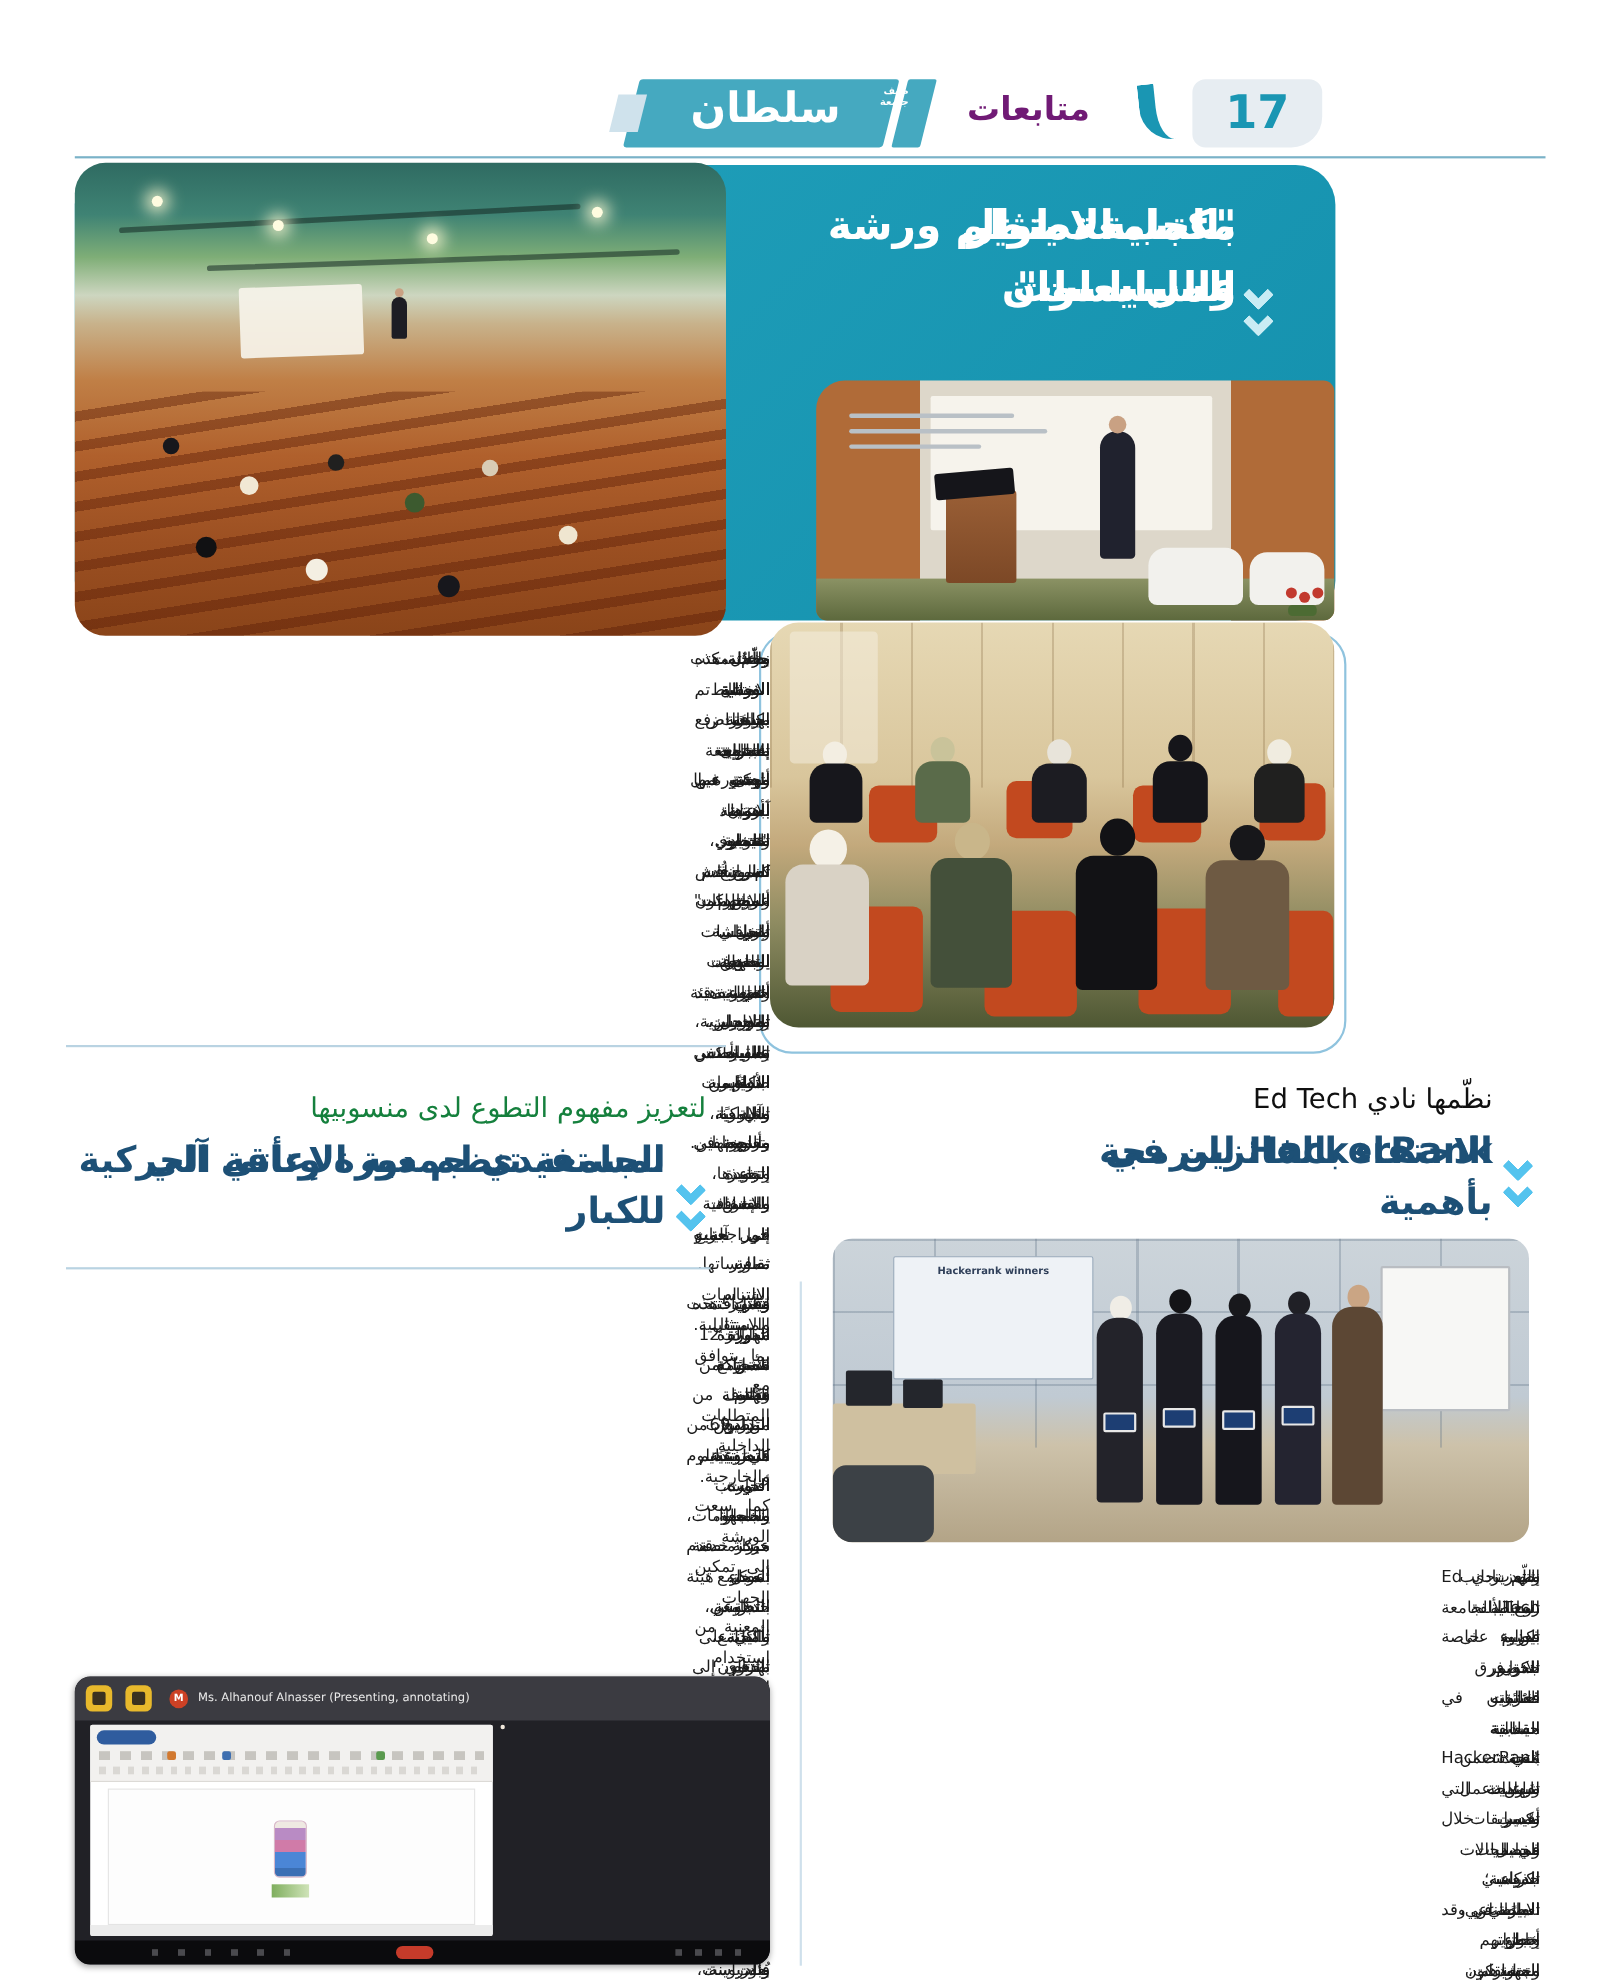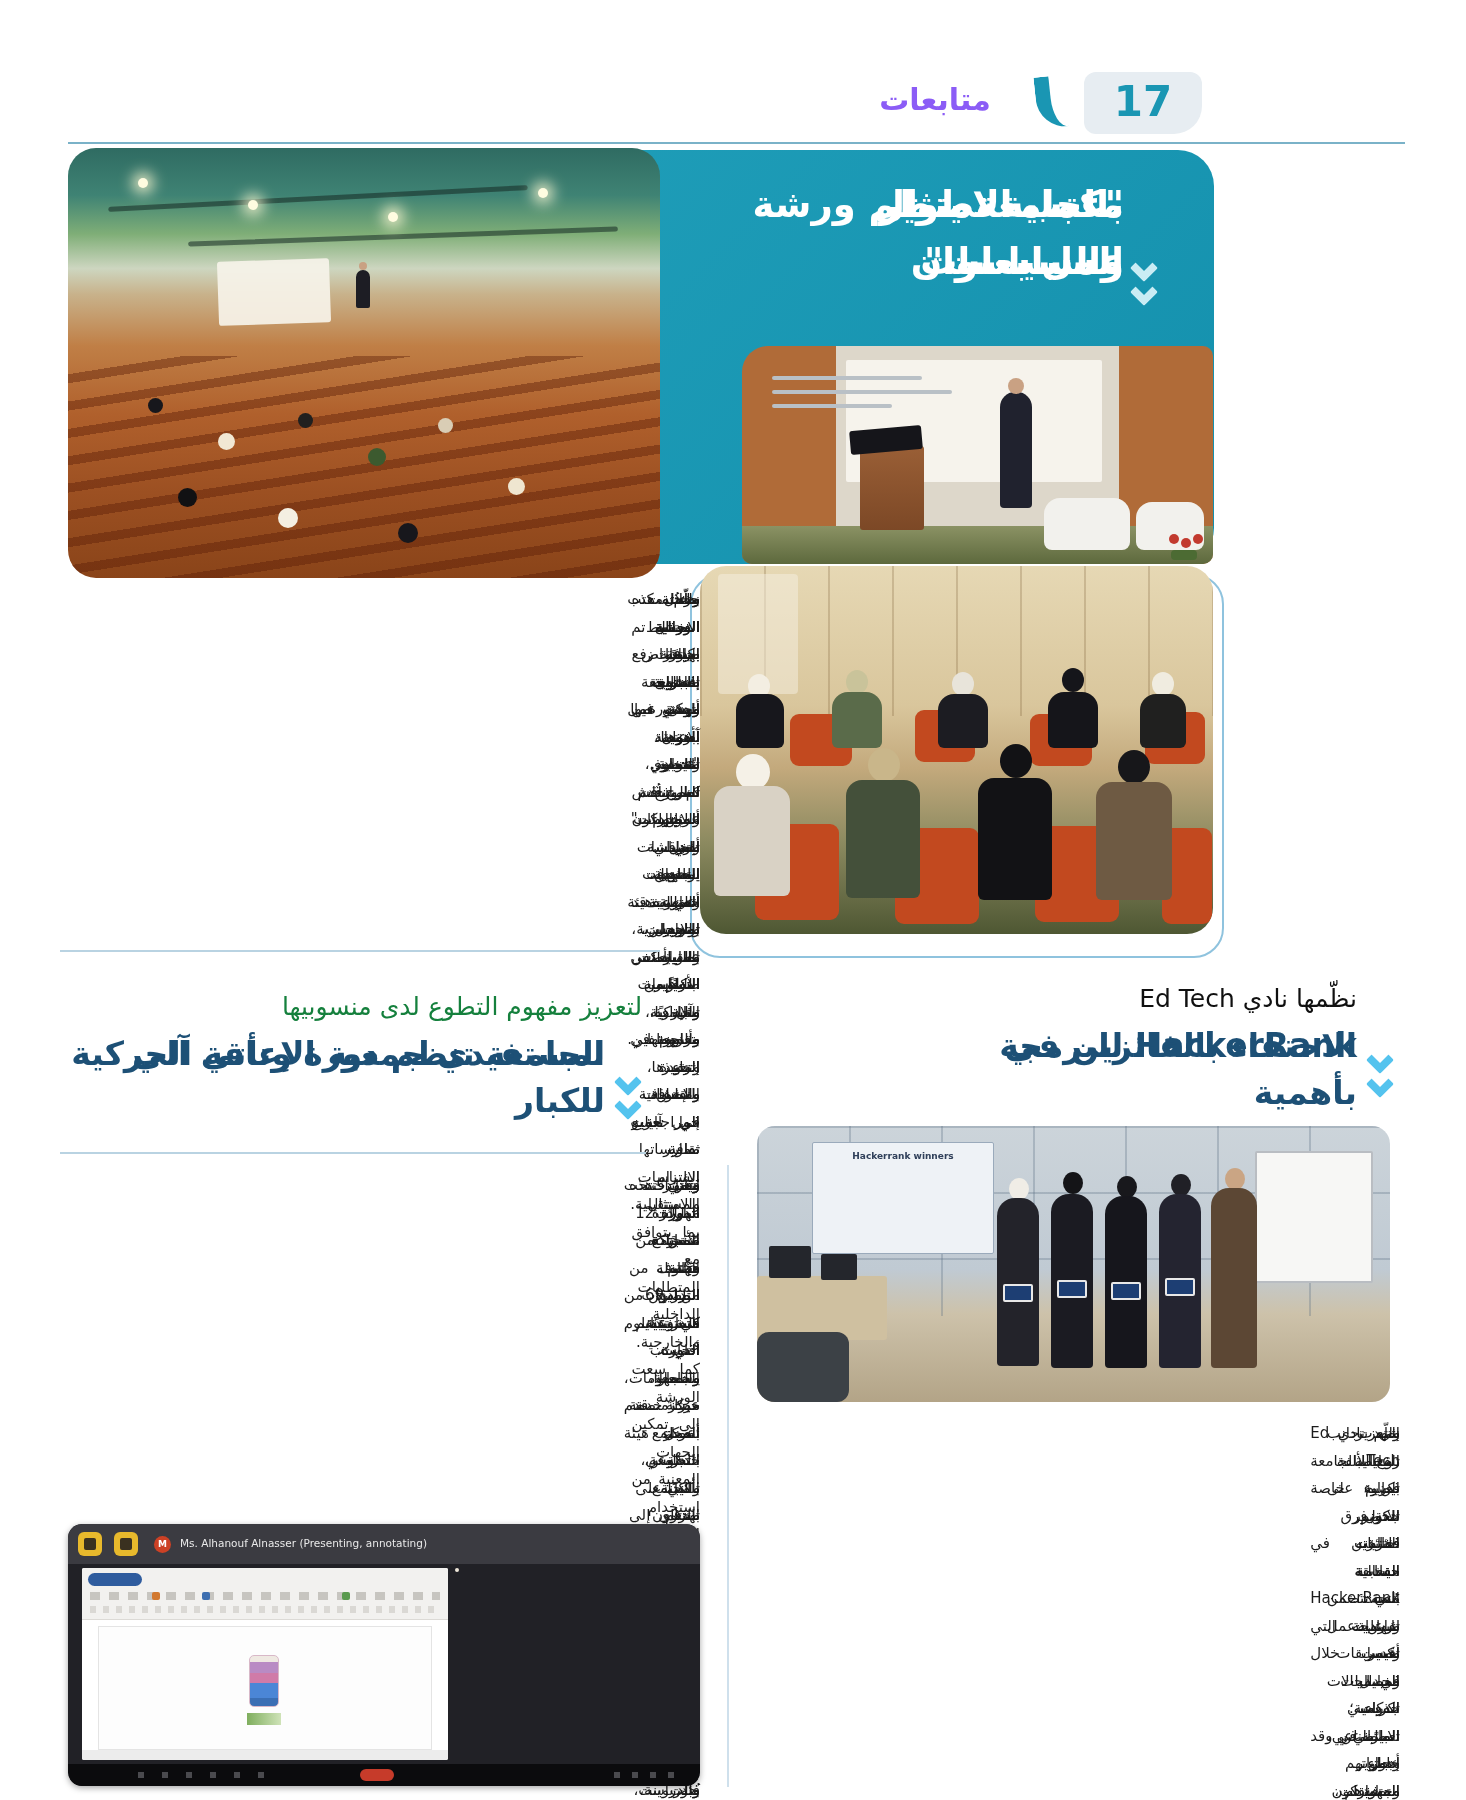--- a/index.html
+++ b/index.html
@@ -12,21 +12,21 @@
   .hdr-date{left:50px;top:10px;width:210px;text-align:center;color:#173b60;font-weight:bold;font-size:14px;line-height:21px;position:absolute;}
   .hdr-issue{left:265px;top:12px;width:230px;text-align:center;color:#1a96b3;font-weight:bold;direction:rtl;}
   .hdr-issue .aff{font-size:15px;position:relative;}
   .hdr-issue .num{font-size:31px;position:relative;letter-spacing:1px;}
   .logo{left:556px;top:72px;width:286px;height:62px;direction:ltr;}
   .logo-main{left:18px;top:0;width:236px;height:62px;background:#45a9c0;transform:skewX(-14deg);border-radius:3px;}
   .logo-sliver{left:262px;top:0;width:26px;height:62px;background:#45a9c0;transform:skewX(-14deg);border-radius:2px;}
   .logo-sq{left:2px;top:14px;width:26px;height:34px;background:#cfe2ec;transform:skewX(-14deg);}
   .logo-title{left:40px;top:4px;width:200px;text-align:center;color:#ffffff;font-weight:bold;font-size:38px;direction:rtl;}
   .logo-tag{left:250px;top:6px;width:40px;color:#ffffff;font-size:9px;line-height:10px;text-align:center;direction:rtl;font-weight:bold;}
-  .hdr-section{left:860px;top:82px;width:150px;text-align:center;color:#8b5cf6;font-weight:bold;font-size:30px;}
+  .hdr-section{left:860px;top:82px;width:150px;text-align:center;color:#701a75;font-weight:bold;font-size:30px;}
   .hdr-comma{left:1036px;top:76px;width:30px;height:52px;border-left:15px solid #1a96b3;border-bottom-left-radius:30px;transform:rotate(-6deg);}
   .hdr-pagebox{left:1084px;top:72px;width:118px;height:62px;background:#e7edf2;border-radius:12px 12px 28px 12px;text-align:center;line-height:60px;color:#1a96b3;font-weight:bold;font-size:42px;}
   .hdr-rule{left:68px;top:142px;width:1337px;height:2px;background:#7ab2c8;}
 
   
   .teal-block{left:68px;top:150px;width:1146px;height:414px;border-radius:36px;background:linear-gradient(135deg,#23a3bd,#1490ad);}
   .feat-headline{left:690px;top:176px;width:434px;text-align:right;color:#ffffff;font-weight:bold;font-size:37px;line-height:57px;direction:rtl;}
   .chevs{width:40px;height:58px;}
   .chevs i{position:absolute;left:6px;width:20px;height:20px;border-left:8px solid currentColor;border-bottom:8px solid currentColor;transform:rotate(-45deg);border-radius:2px;}
   .chevs i.c2{top:24px;} .chevs i.c1{top:0;}
@@ -142,20 +142,31 @@
   .figD .cert{position:absolute;width:30px;height:18px;background:#1d3e73;border:2px solid #e8e8e8;border-radius:2px;}
   .a2-cols{left:757px;top:1420px;width:643px;height:372px;display:flex;gap:22px;direction:rtl;position:absolute;}
   .a2-cols .col{flex:1;position:relative;}
 </style>
 </head>
 <body>
 
 <div id="page">
 
 
+  <div class="logo">
+    <div class="logo-main"></div>
+    <div class="logo-sliver"></div>
+    <div class="logo-sq"></div>
+    <div class="logo-title">سلطان</div>
+    <div class="logo-tag">
+      <span>طيف</span>
+        <br>
+      <span>جامعة</span>
+    </div>
+  </div>
 
   <div class="hdr-section">متابعات</div>
   <div class="hdr-comma"></div>
   <div class="hdr-pagebox">17</div>
   <div class="hdr-rule"></div>
 
   <div class="teal-block"></div>
 
   <div class="photoA">
     <div class="pa-beam" style="left:40px;top:48px;width:420px;transform:rotate(-3deg);"></div>

